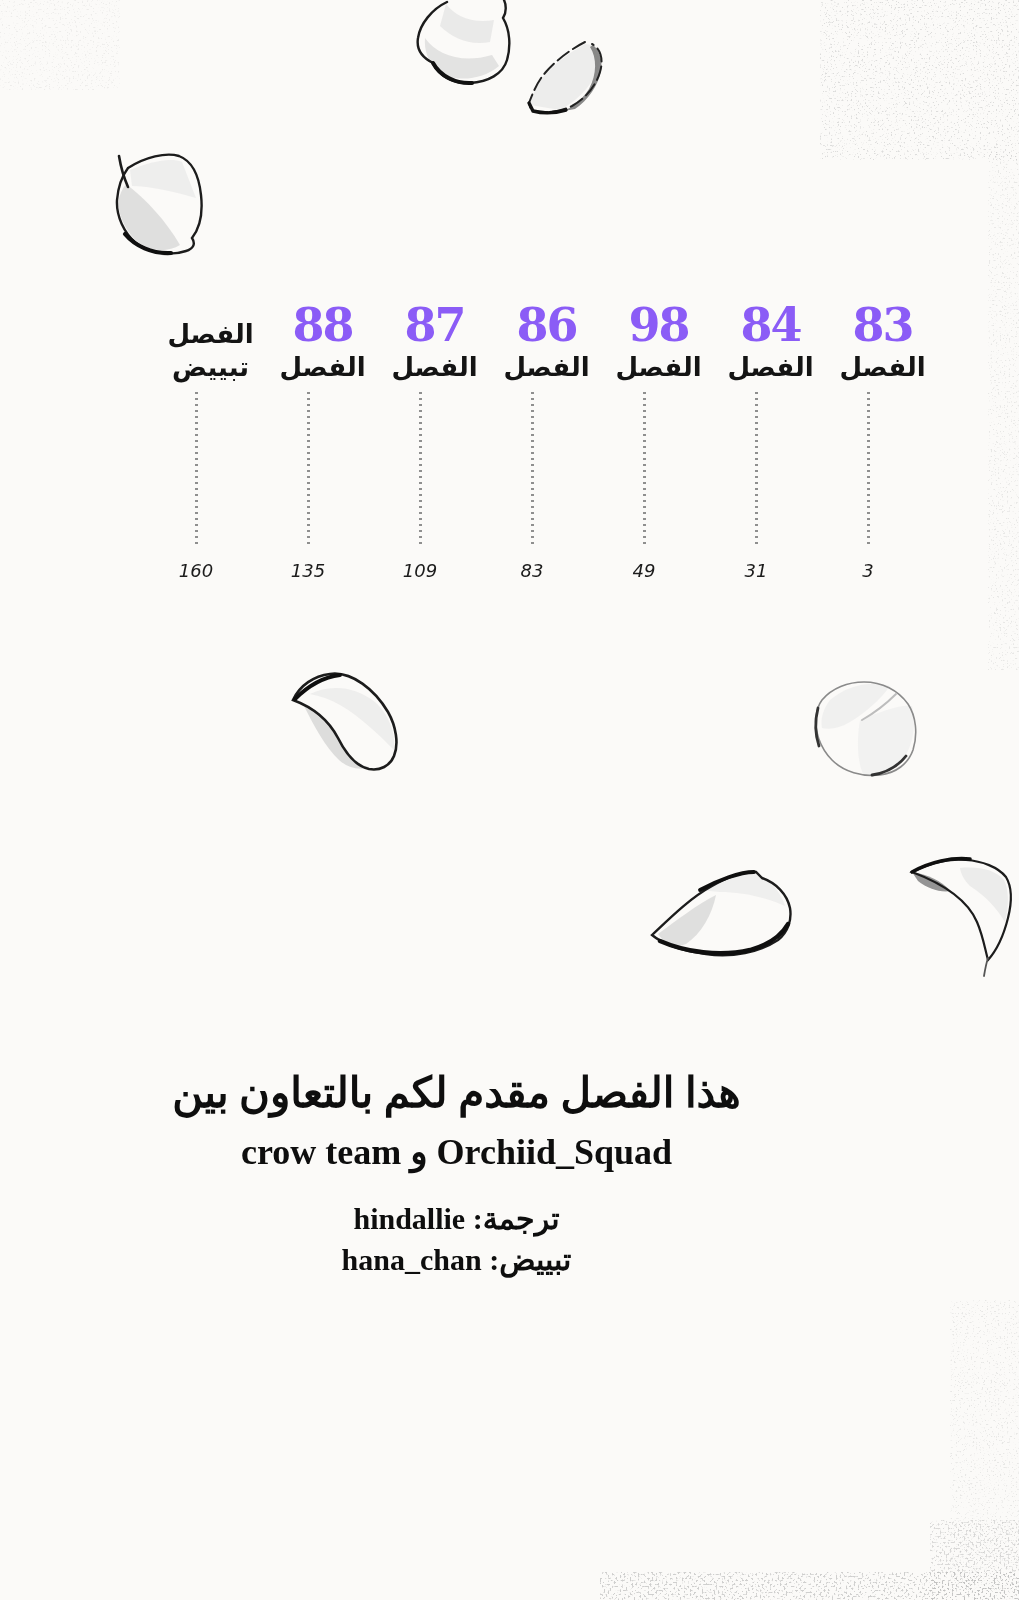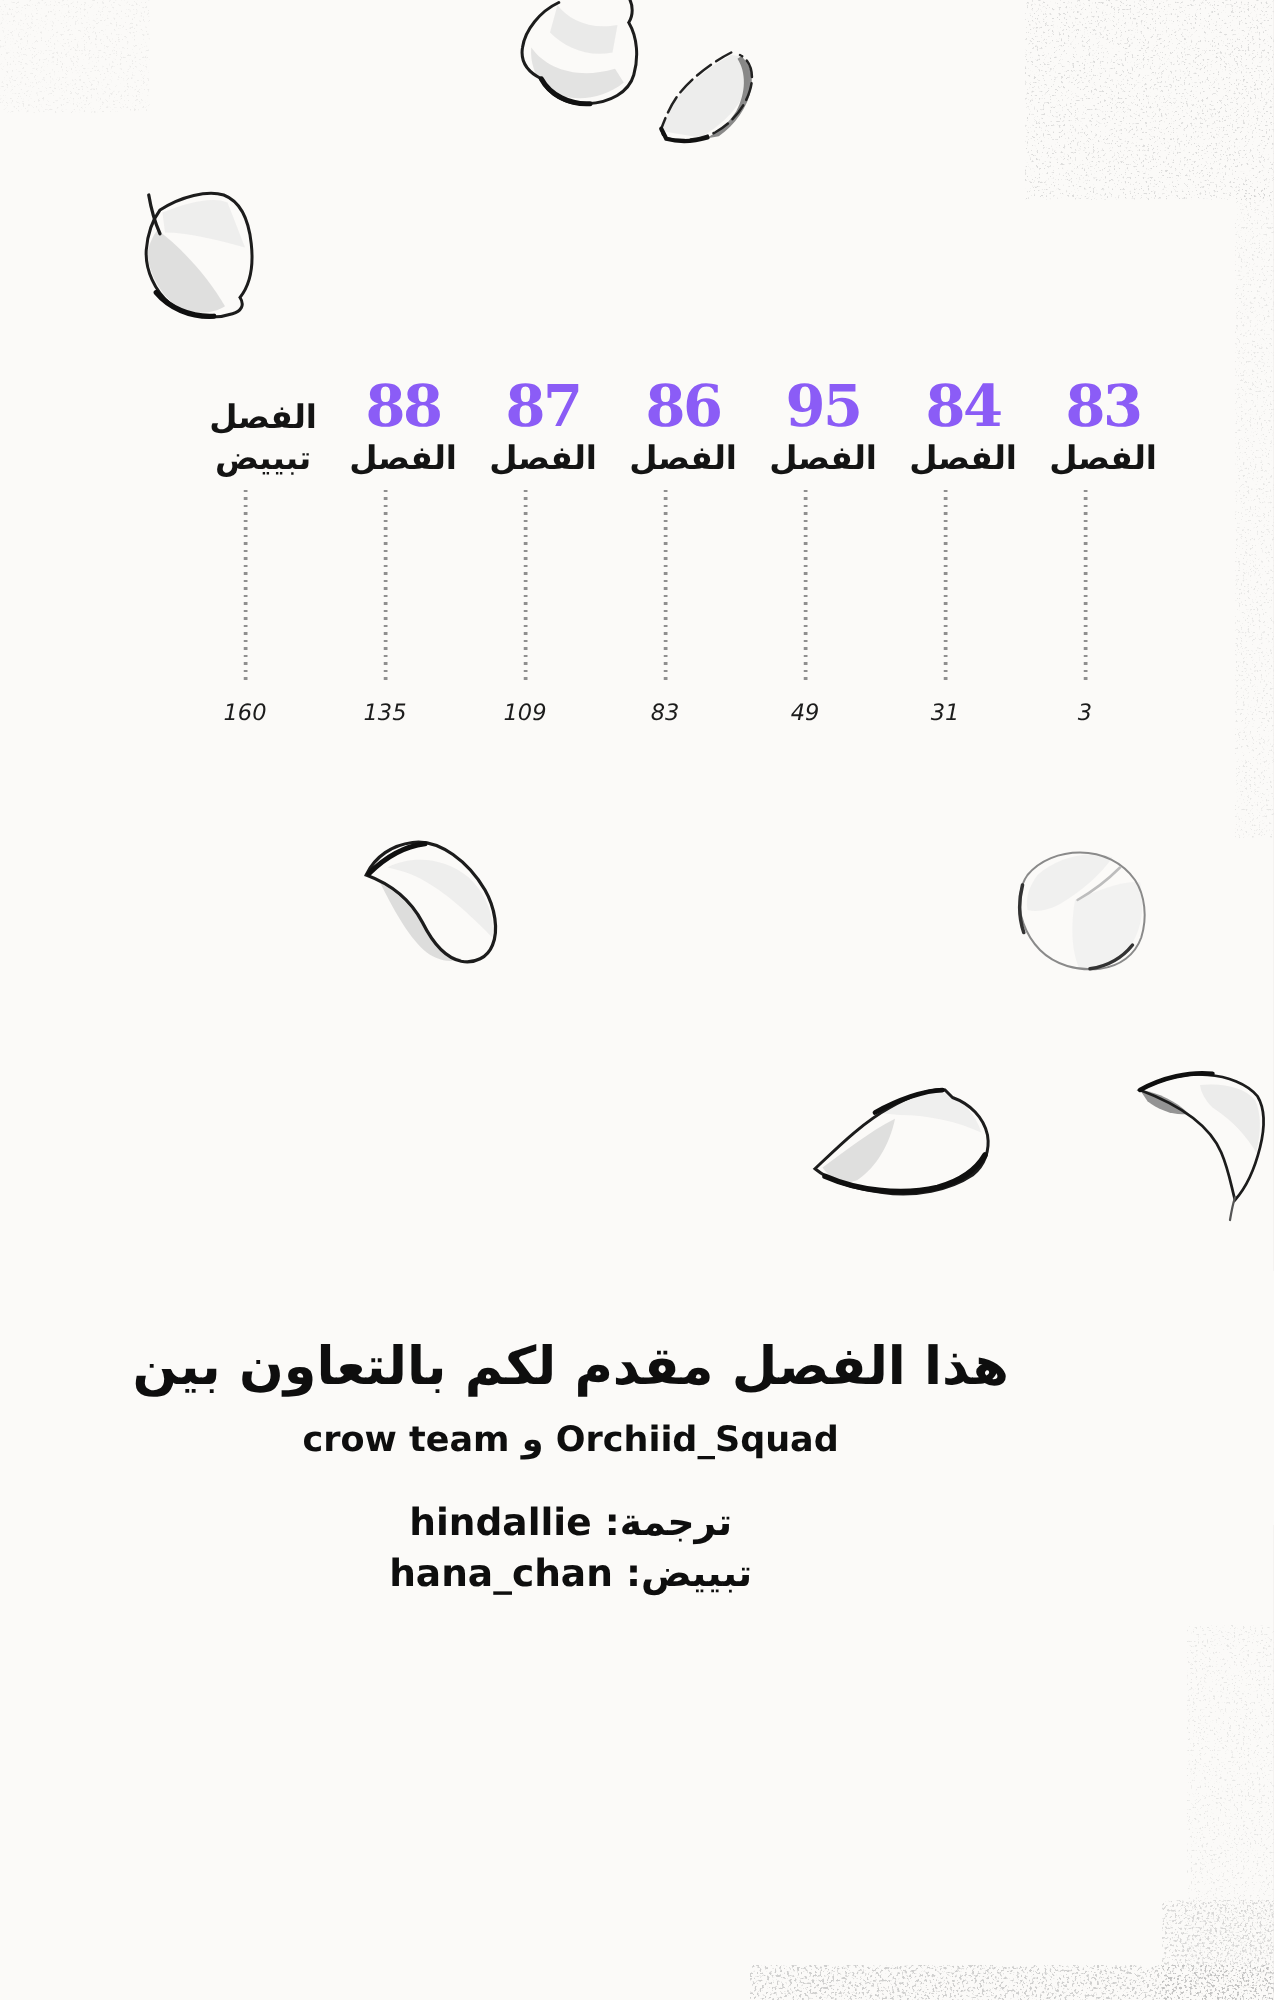--- a/index.html
+++ b/index.html
@@ -80,30 +80,31 @@
     color: #1c1c1c;
   }
   
   .credits {
     position: absolute;
     left: 0;
     top: 1066px;
     width: 913px;
     text-align: center;
     color: #0e0e0e;
+    font-family: Liberation Serif, serif;
   }
   .credits-line1 {
     font-weight: bold;
     font-size: 42px;
     line-height: 54px;
   }
   .credits-line2 {
     margin-top: 10px;
     font-weight: bold;
-    font-size: 28px;
+    font-size: 36px;
     line-height: 44px;
   }
   .credits-names {
     margin-top: 24px;
     font-weight: bold;
     font-size: 30px;
     line-height: 41px;
   }
 </style>
 </head>
@@ -222,21 +223,21 @@
         <span class="chap-num">86</span>
         <span class="chap-label">الفصل</span>
         <span class="chap-label"></span>
       </div>
       <div class="leader-line"></div>
       <div class="page-num">83</div>
     </div>
 
     <div class="toc-col">
       <div class="col-header">
-        <span class="chap-num">95</span>
+        <span class="chap-num">98</span>
         <span class="chap-label">الفصل</span>
         <span class="chap-label"></span>
       </div>
       <div class="leader-line"></div>
       <div class="page-num">49</div>
     </div>
 
     <div class="toc-col">
       <div class="col-header">
         <span class="chap-num">84</span>

